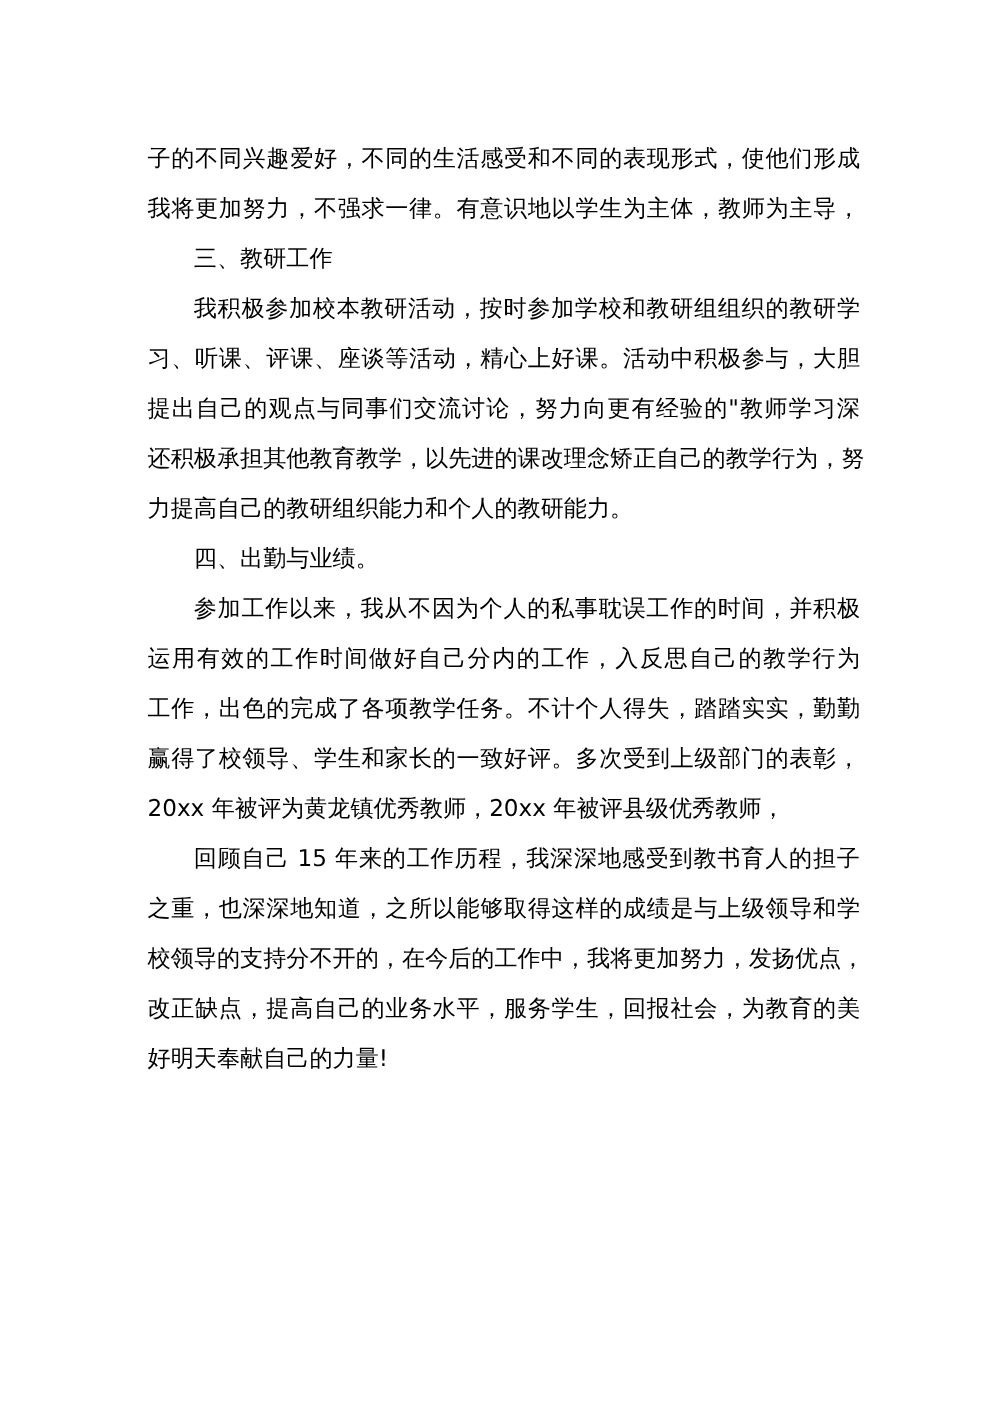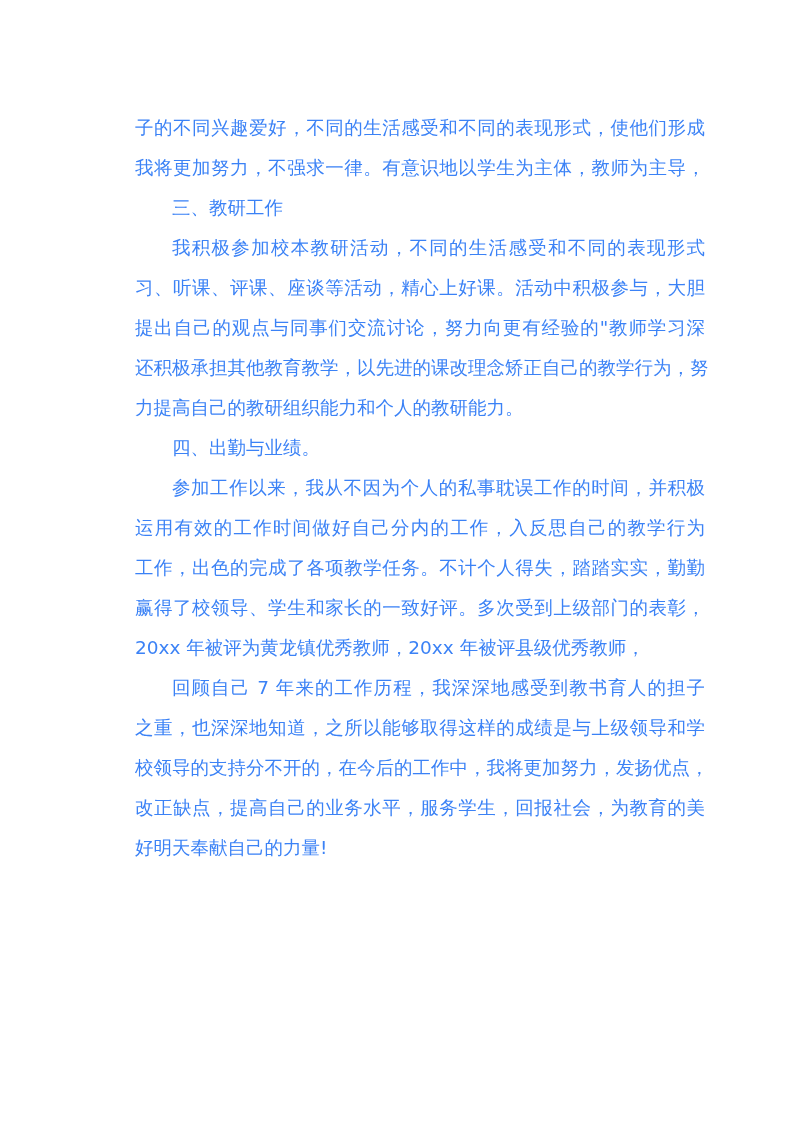--- a/index.html
+++ b/index.html
@@ -4,23 +4,22 @@
   <style>
     html, body { margin: 0; padding: 0; background: #ffffff; }
     body { width: 800px; height: 1131px; position: relative; overflow: hidden; }
     .page {
       position: absolute;
       left: 118px;
       top: 108px;
       width: 570px;
       font-family: "DejaVu Sans", "Liberation Sans", sans-serif;
       font-size: 18.5px;
-      color: #3b82f6;
+      color: #000000;
       line-height: 40px;
-      margin-left: 17px;
     }
     .line { display: block; white-space: nowrap; height: 40px; text-align: justify; text-align-last: justify; }
     .line.last { text-align-last: left; }
     .indent { padding-left: 37px; }
     .heading { padding-left: 37px; text-align-last: left; }
   </style>
 </head>
 <body>
 
 <div class="page">
@@ -28,39 +27,39 @@
   <div>
     <span class="line">子的不同兴趣爱好，不同的生活感受和不同的表现形式，使他们形成</span>
     <span class="line">我将更加努力，不强求一律。有意识地以学生为主体，教师为主导，</span>
   </div>
 
   <div>
     <span class="line heading">三、教研工作</span>
   </div>
 
   <div>
-    <span class="line indent">我积极参加校本教研活动，不同的生活感受和不同的表现形式</span>
+    <span class="line indent">我积极参加校本教研活动，按时参加学校和教研组组织的教研学</span>
     <span class="line">习、听课、评课、座谈等活动，精心上好课。活动中积极参与，大胆</span>
     <span class="line">提出自己的观点与同事们交流讨论，努力向更有经验的"教师学习深</span>
     <span class="line">还积极承担其他教育教学，以先进的课改理念矫正自己的教学行为，努</span>
     <span class="line last">力提高自己的教研组织能力和个人的教研能力。</span>
   </div>
 
   <div>
     <span class="line heading">四、出勤与业绩。</span>
   </div>
 
   <div>
     <span class="line indent">参加工作以来，我从不因为个人的私事耽误工作的时间，并积极</span>
     <span class="line">运用有效的工作时间做好自己分内的工作，入反思自己的教学行为</span>
     <span class="line">工作，出色的完成了各项教学任务。不计个人得失，踏踏实实，勤勤</span>
     <span class="line">赢得了校领导、学生和家长的一致好评。多次受到上级部门的表彰，</span>
     <span class="line last">20xx 年被评为黄龙镇优秀教师，20xx 年被评县级优秀教师，</span>
   </div>
 
   <div>
-    <span class="line indent">回顾自己 7 年来的工作历程，我深深地感受到教书育人的担子</span>
+    <span class="line indent">回顾自己 15 年来的工作历程，我深深地感受到教书育人的担子</span>
     <span class="line">之重，也深深地知道，之所以能够取得这样的成绩是与上级领导和学</span>
     <span class="line">校领导的支持分不开的，在今后的工作中，我将更加努力，发扬优点，</span>
     <span class="line">改正缺点，提高自己的业务水平，服务学生，回报社会，为教育的美</span>
     <span class="line last">好明天奉献自己的力量!</span>
   </div>
 </div>
 
 </body></html>

